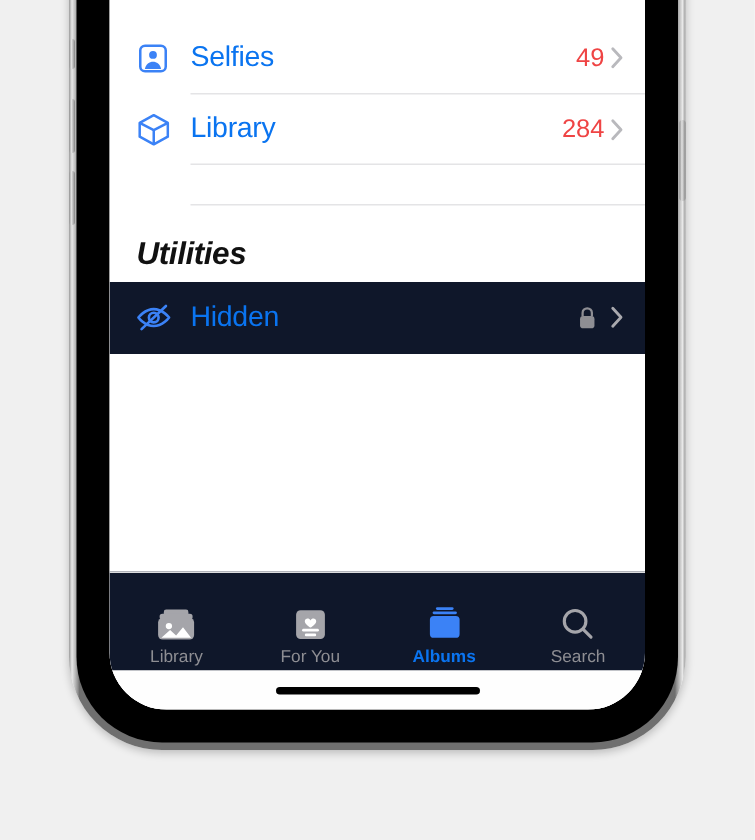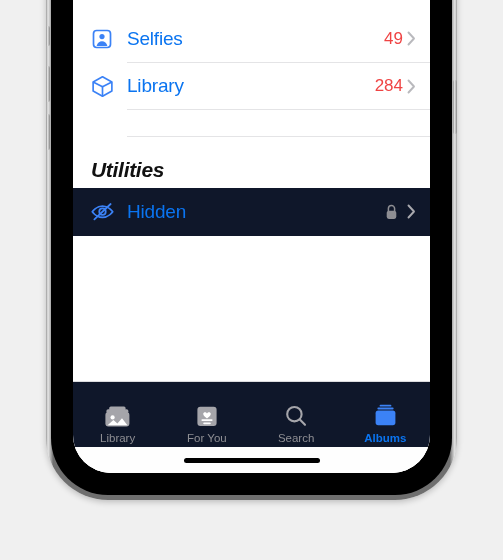--- a/index.html
+++ b/index.html
@@ -313,41 +313,41 @@
               <svg width="24" height="23" viewBox="0 0 24 23" fill="none">
                 <rect x="2.4" y="1.8" width="19.2" height="19.2" rx="3" fill="#a5a5aa"></rect>
                 <path d="M12 8.6c-.9-2-3.8-1.6-3.8.5 0 1.8 2.5 3.4 3.8 4.3 1.3-.9 3.8-2.5 3.8-4.3 0-2.1-2.9-2.5-3.8-.5z" fill="#fff"></path>
                 <rect x="6.4" y="14.2" width="11.2" height="1.8" rx="0.9" fill="#fff"></rect>
                 <rect x="8.2" y="17.4" width="7.6" height="1.8" rx="0.9" fill="#fff"></rect>
               </svg>
             </span>
             <span class="tab-label">For You</span>
           </div>
 
-          <div class="tab-item">
-            <span class="tab-icon">
-              <svg width="24" height="24" viewBox="0 0 24 24" fill="none" stroke="#a5a5aa" stroke-width="2.1" stroke-linecap="round">
-                <circle cx="10.4" cy="10.2" r="7.2"></circle>
-                <path d="M15.8 15.6 21 20.8"></path>
-              </svg>
-            </span>
-            <span class="tab-label">Search</span>
-          </div>
-
           <div class="tab-item active">
             <span class="tab-icon">
               <svg width="25" height="24" viewBox="0 0 25 24" fill="none">
                 <rect x="6.6" y="0.8" width="11.8" height="1.8" rx="0.9" fill="#3b82f6"></rect>
                 <rect x="4.4" y="3.6" width="16.2" height="1.9" rx="0.95" fill="#3b82f6"></rect>
                 <rect x="2.6" y="6.6" width="19.8" height="14.6" rx="2.6" fill="#3b82f6"></rect>
               </svg>
             </span>
             <span class="tab-label">Albums</span>
           </div>
 
+          <div class="tab-item">
+            <span class="tab-icon">
+              <svg width="24" height="24" viewBox="0 0 24 24" fill="none" stroke="#a5a5aa" stroke-width="2.1" stroke-linecap="round">
+                <circle cx="10.4" cy="10.2" r="7.2"></circle>
+                <path d="M15.8 15.6 21 20.8"></path>
+              </svg>
+            </span>
+            <span class="tab-label">Search</span>
+          </div>
+
         </div>
 
         <div id="home-indicator-wrap">
           <div id="home-indicator"></div>
         </div>
 
       </div>
     </div>
   </div>
 </div>

